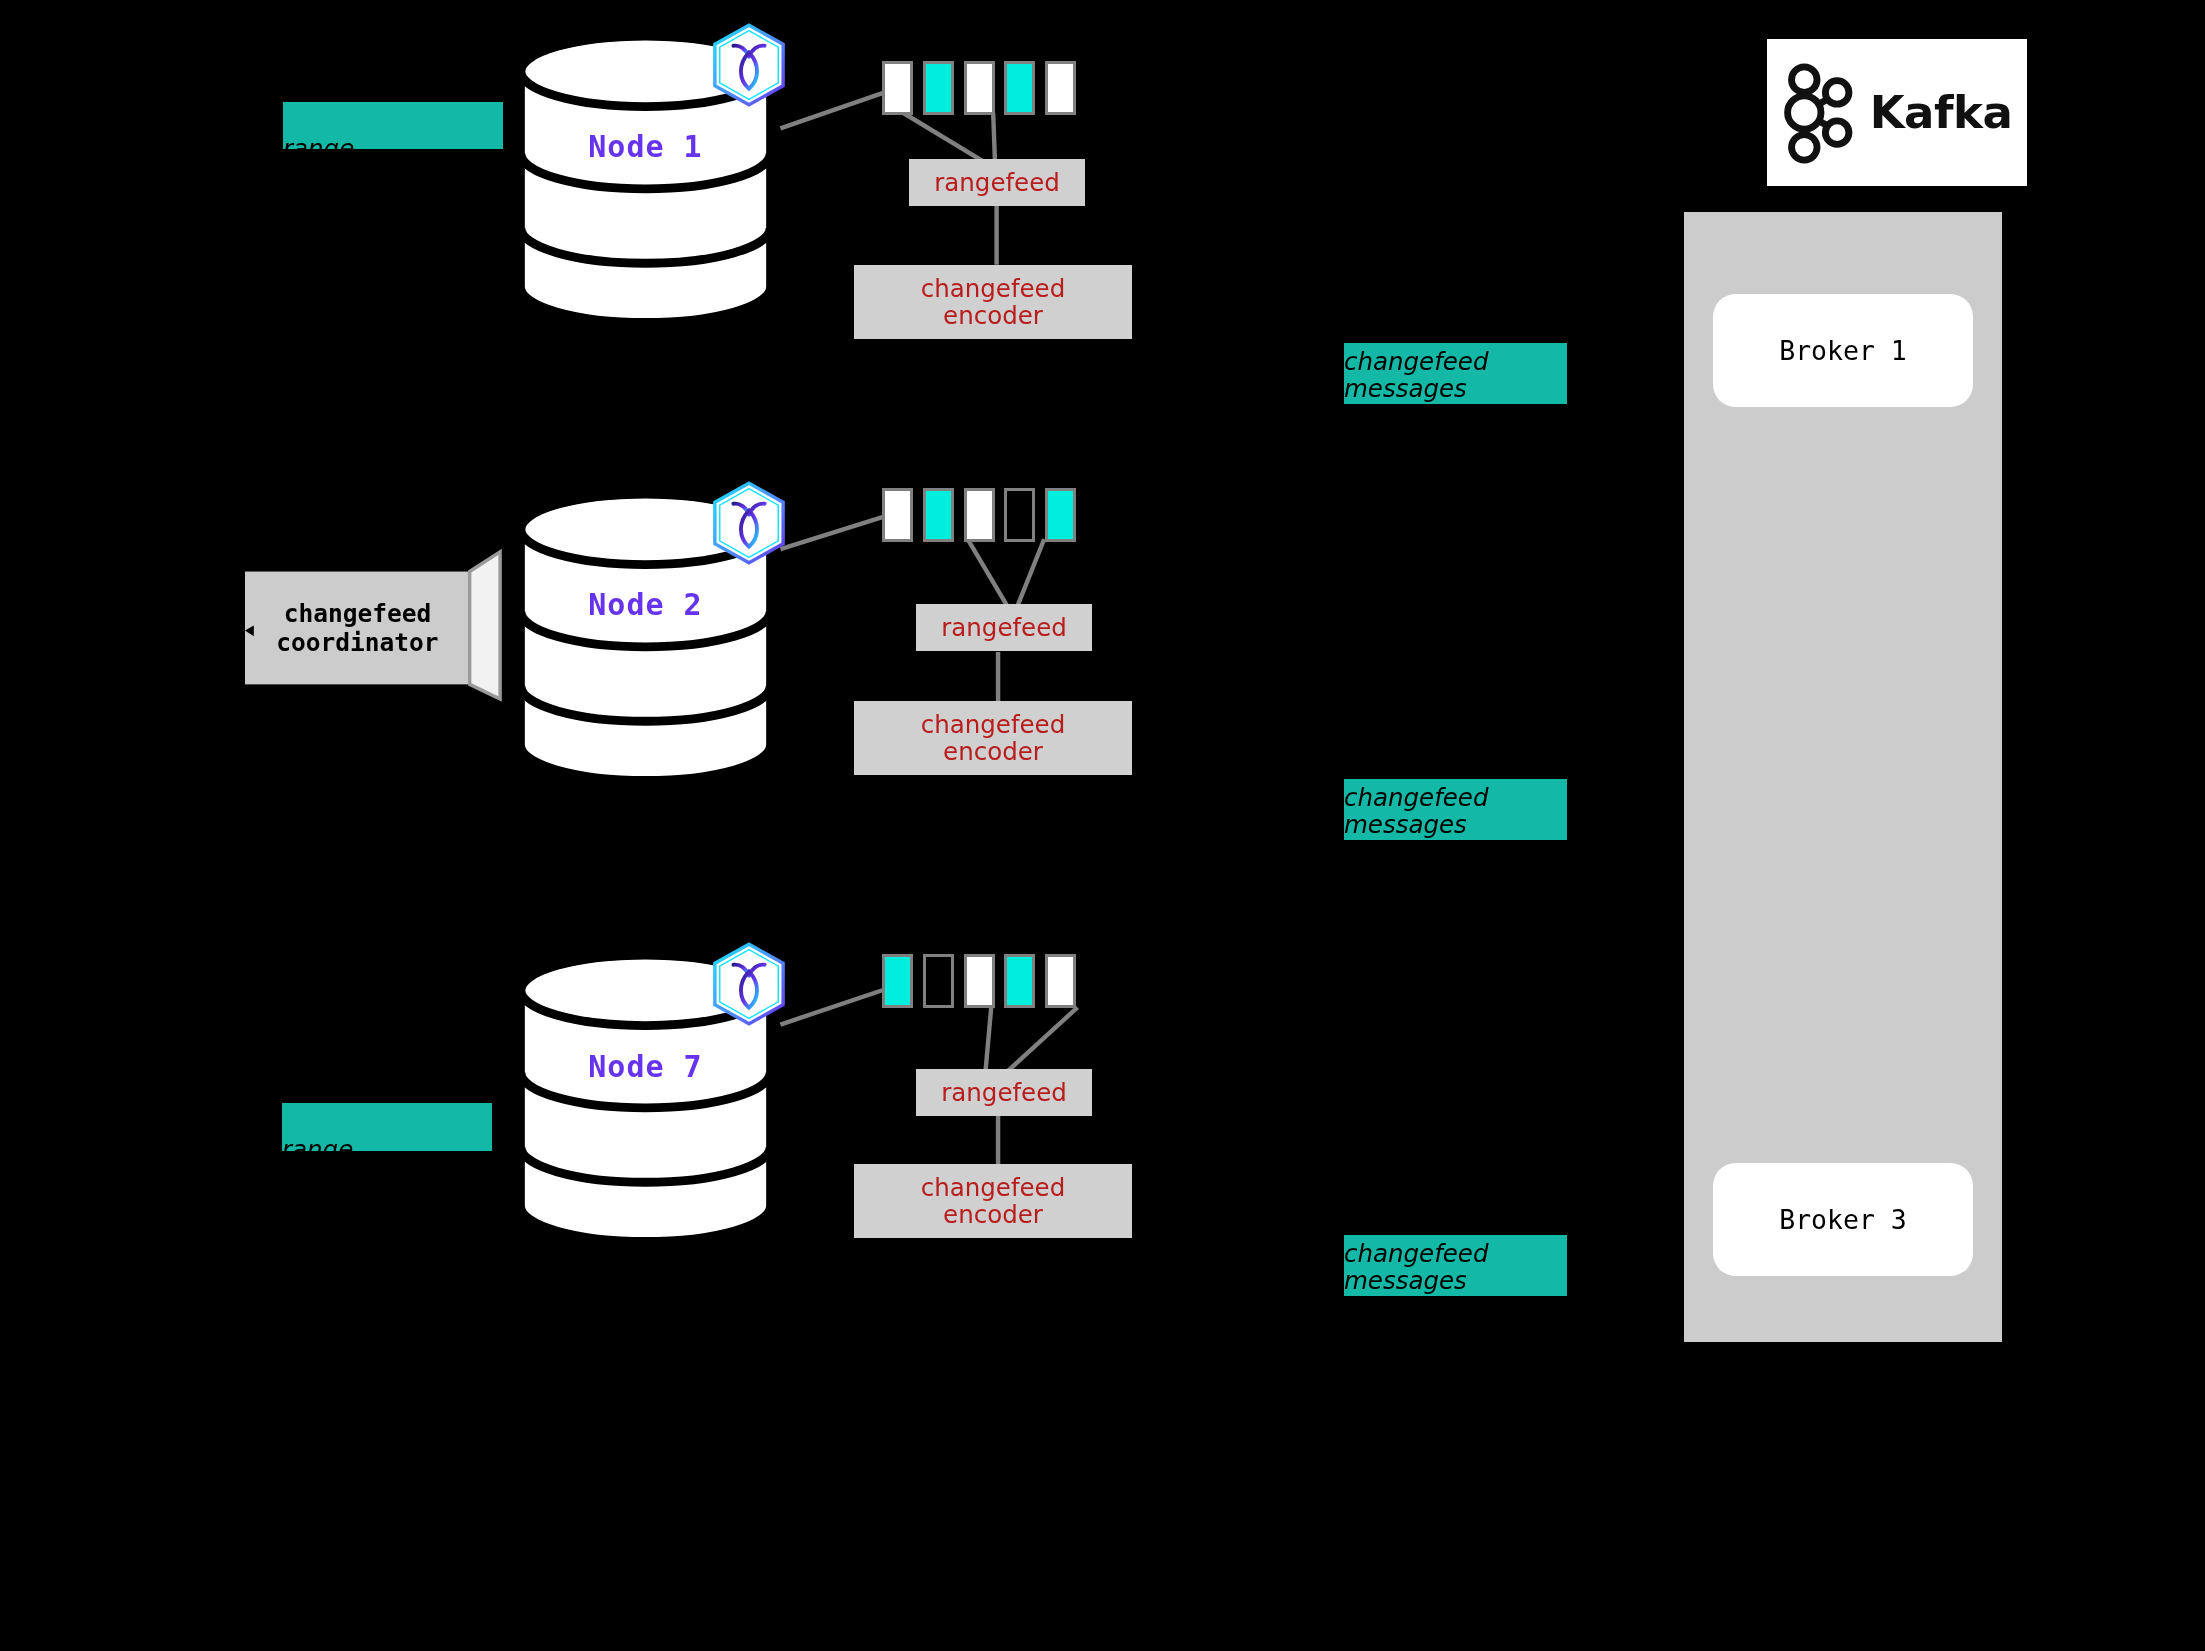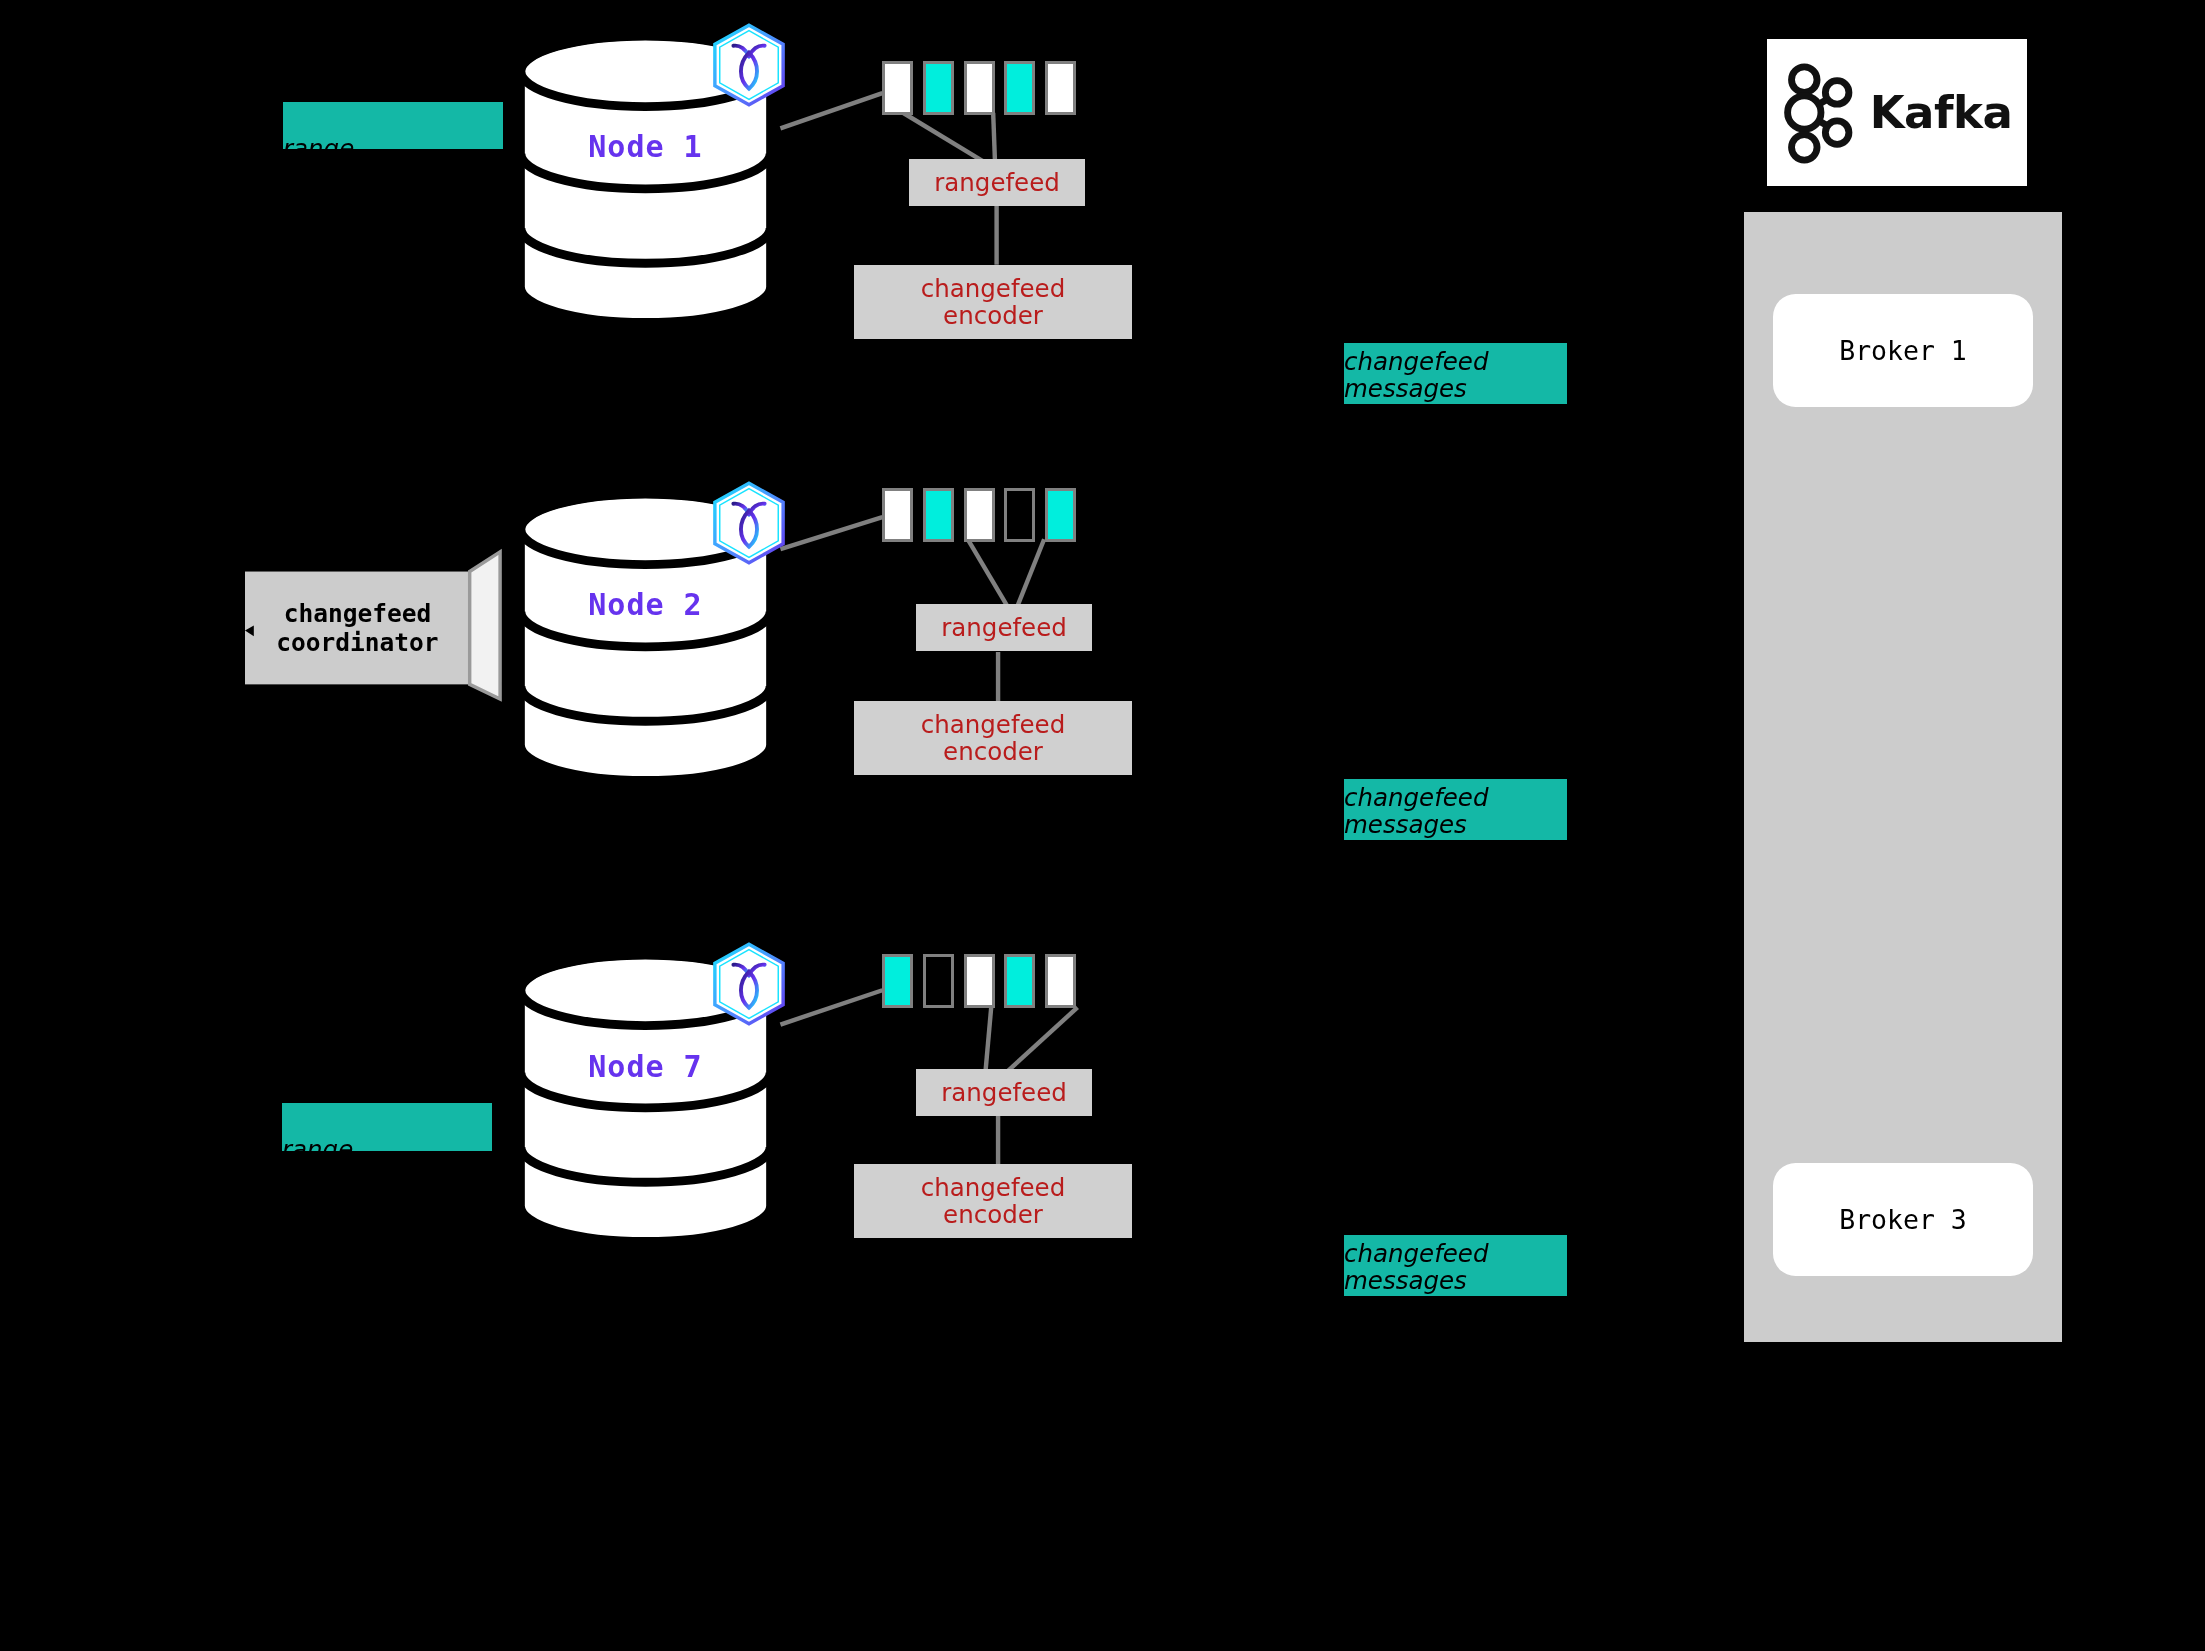--- a/index.html
+++ b/index.html
@@ -315,21 +315,21 @@
         <circle cx="45" cy="38" r="26"></circle>
         <circle cx="45" cy="105" r="34"></circle>
         <circle cx="45" cy="176" r="26"></circle>
         <circle cx="112" cy="64" r="24"></circle>
         <circle cx="112" cy="146" r="24"></circle>
       </g>
     </svg>
     <span class="kafka-word">Kafka</span>
   </div>
 
-  <div class="kafka-panel" style="left:1744px;top:212px;width:318px;height:1130px;">
+  <div class="kafka-panel" style="left:1684px;top:212px;width:318px;height:1130px;">
     <div class="broker" style="left:29px;top:82px;width:260px;height:113px;">Broker 1</div>
     <div class="broker" style="left:29px;top:951px;width:260px;height:113px;">Broker 3</div>
   </div>
 
   <svg class="wires" viewBox="0 0 4498 3369" preserveAspectRatio="none">
     <polygon points="4206,692 4245,674 4245,710" fill="#000000"></polygon>
   </svg>
 
 
 </div>

